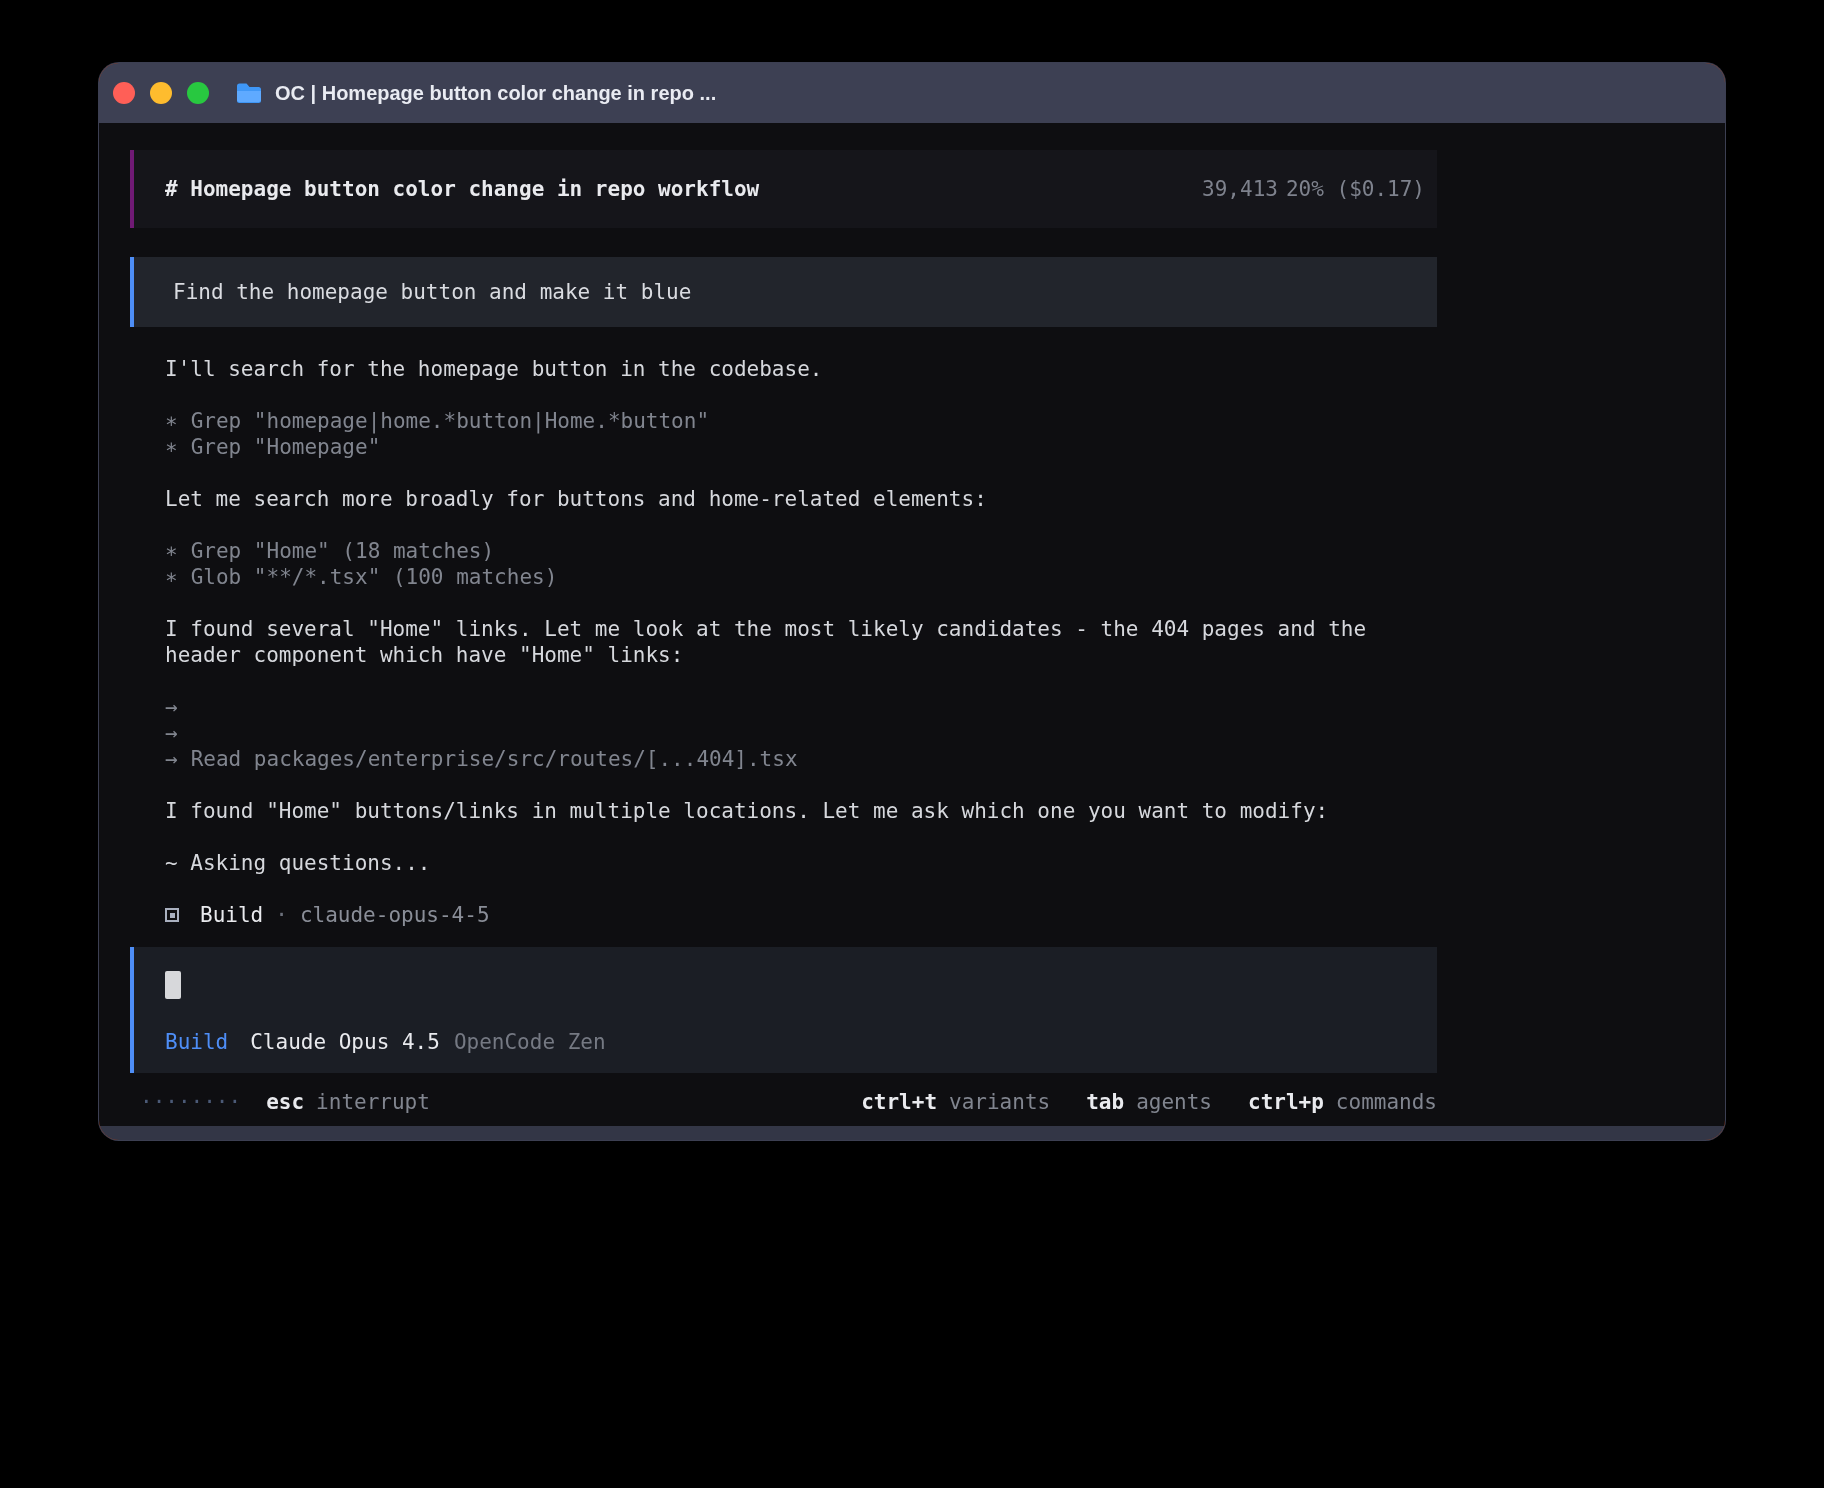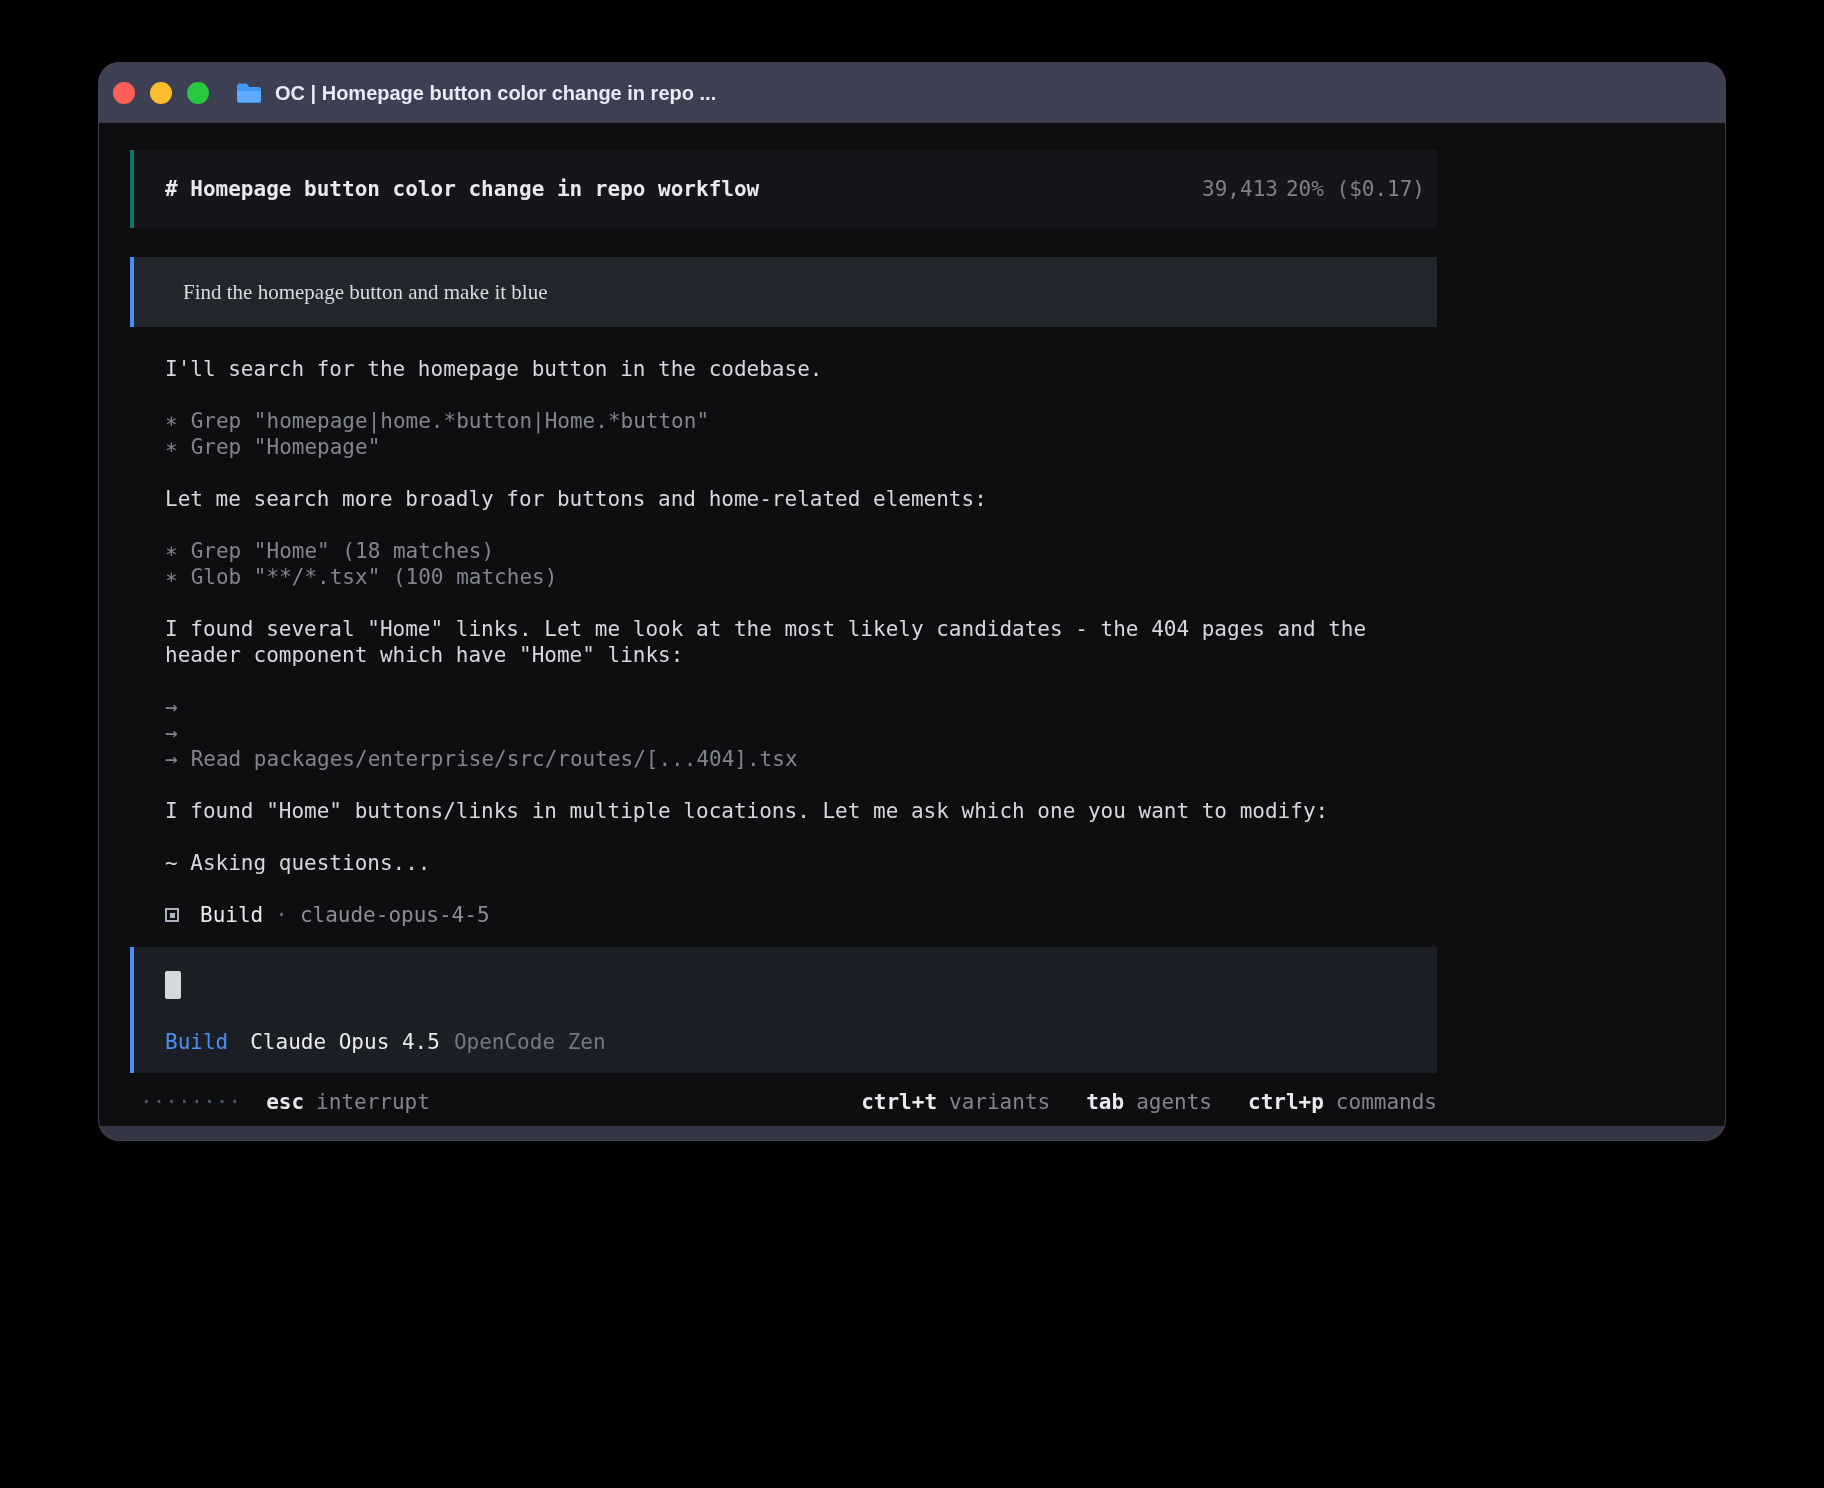--- a/index.html
+++ b/index.html
@@ -42,35 +42,34 @@
 
   .content {
     margin-left:31px; width:1307px; padding-top:27px;
     font-size:21px; line-height:26px;
     color:#d6d8dd;
   }
 
   .session-header {
     height:78px;
     background:#15151a;
-    border-left:4px solid #0f766e;
+    border-left:4px solid #701a75;
     display:flex; align-items:center; justify-content:space-between;
     padding-left:31px; padding-right:12px;
   }
   .session-title { font-weight:bold; color:#e9eaee; white-space:nowrap; }
   .session-stats { display:flex; gap:8px; color:#7e828d; white-space:nowrap; }
 
   .user-msg {
     margin-top:29px; height:70px;
     background:#22252c;
     border-left:4px solid #4e8ef7;
     display:flex; align-items:center;
-    padding-left:49px;
+    padding-left:39px;
     color:#dadce1;
-    font-family:Liberation Serif, serif;
   }
 
   .para { margin-top:26px; padding-left:35px; color:#d6d8dd; }
   .para.first { margin-top:29px; }
   .tool-group { margin-top:26px; padding-left:35px; color:#81858f; }
   .tool-line { display:flex; gap:13px; white-space:nowrap; }
 
   .agent-line { margin-top:26px; padding-left:35px; display:flex; align-items:center; }
   .agent-icon {
     width:14px; height:14px; border:2px solid #a9b0bf;

